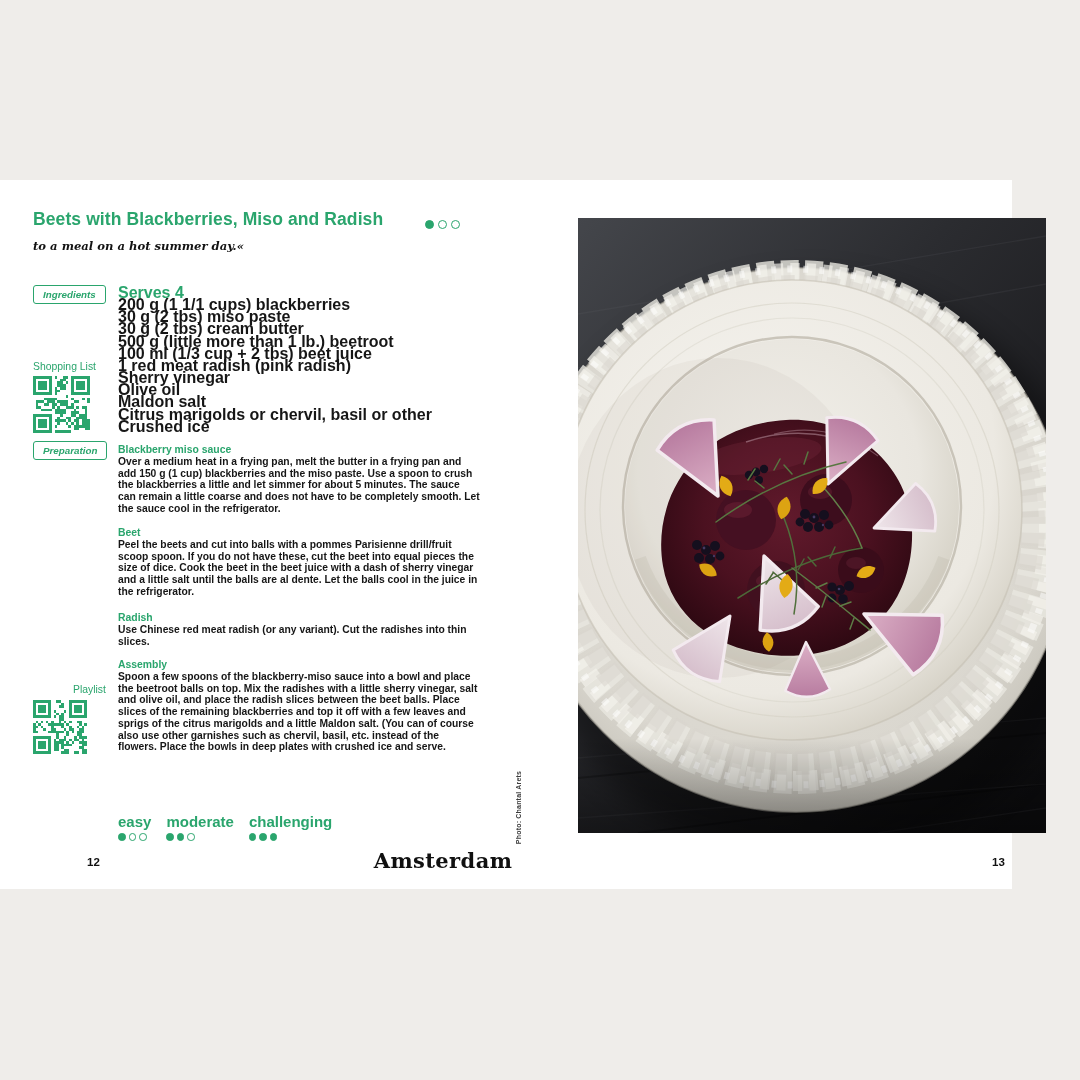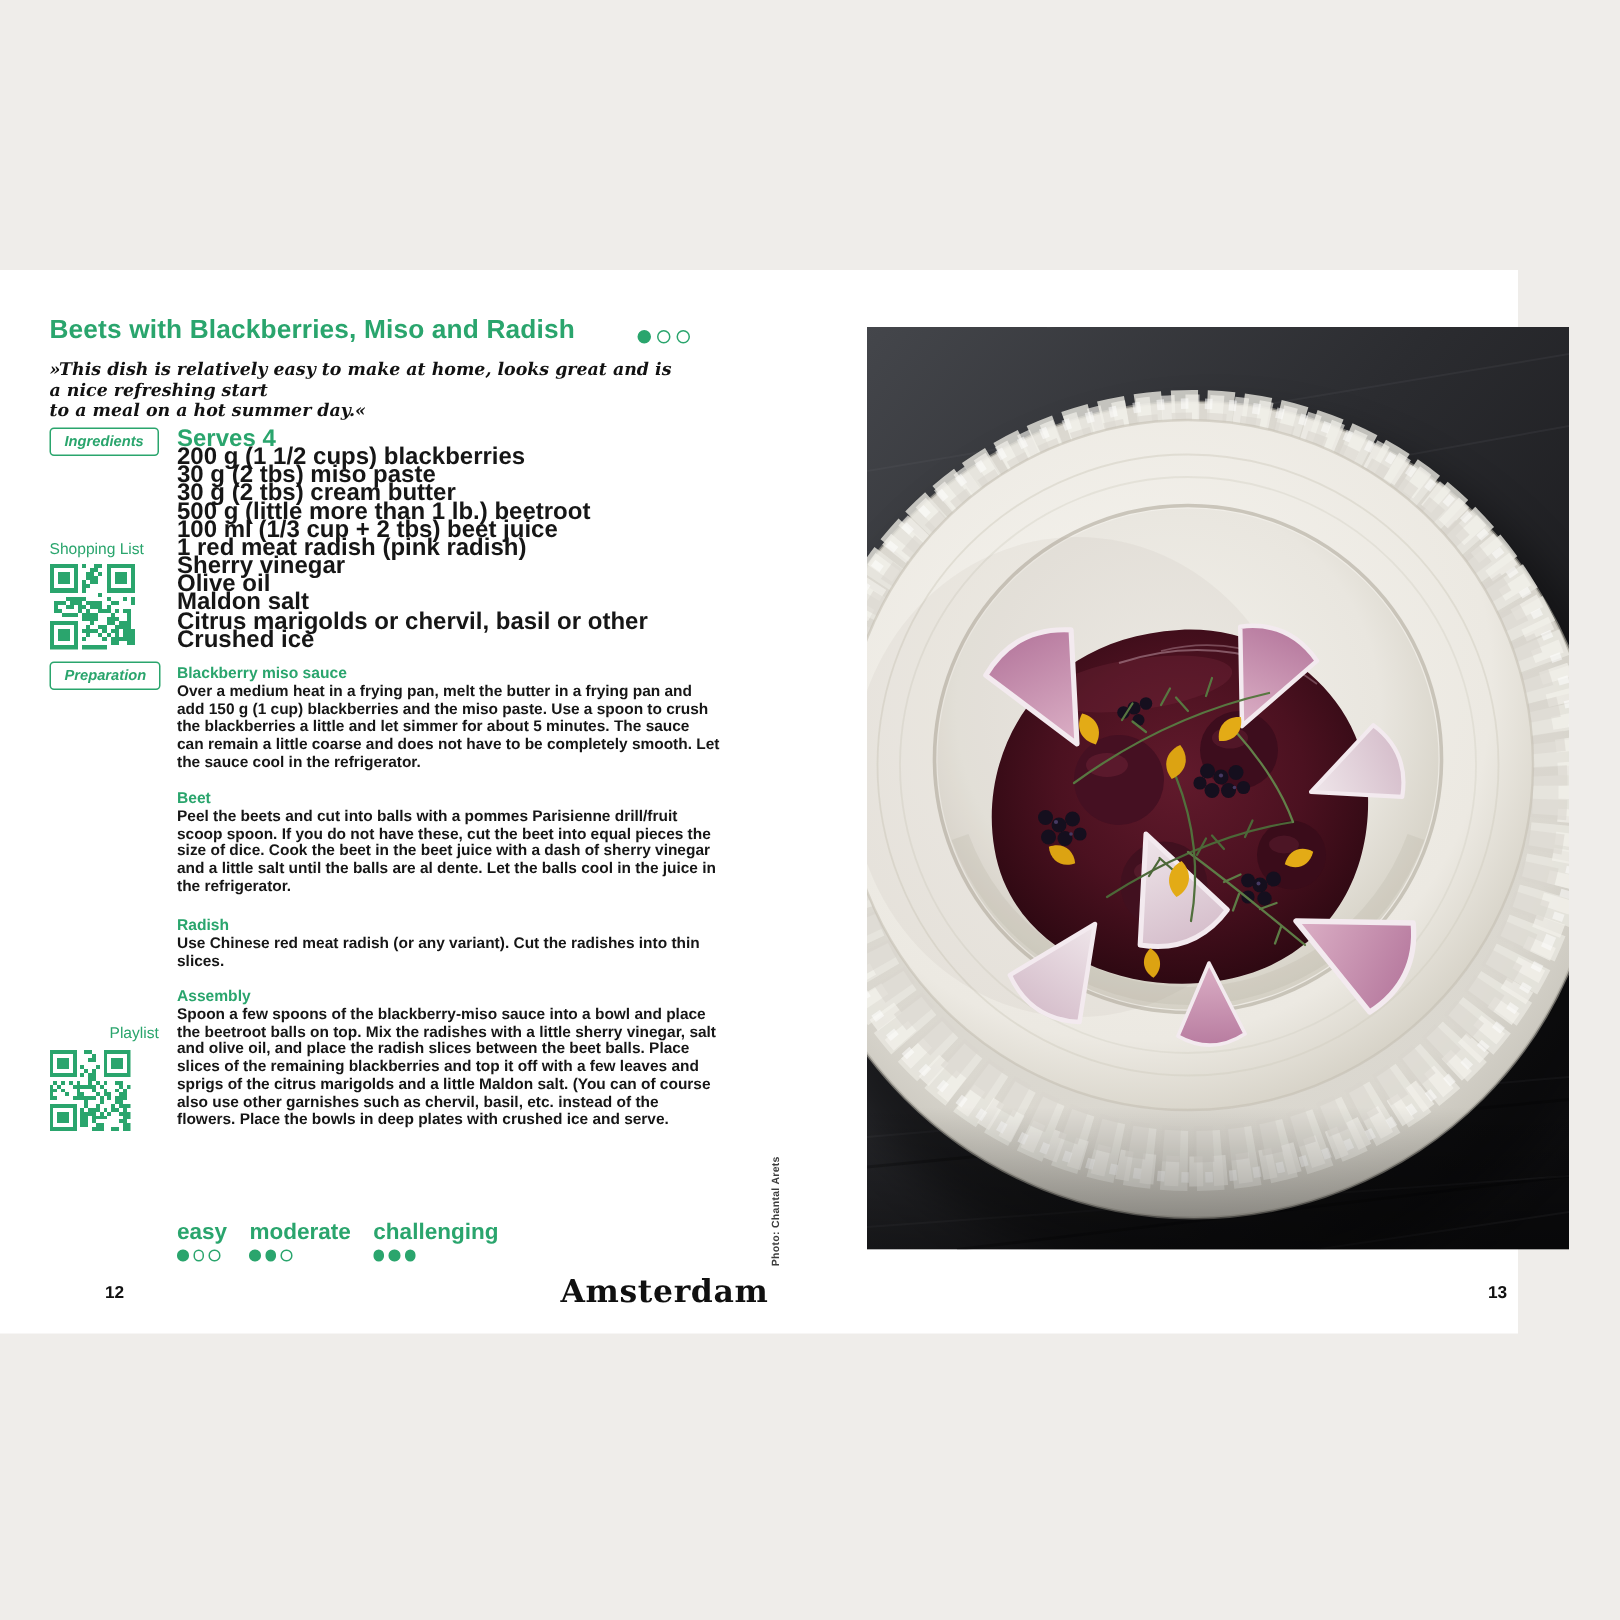--- a/index.html
+++ b/index.html
@@ -38,50 +38,49 @@
   .prep-sec h3{ color:var(--green); font-size:10.4px; font-weight:bold; line-height:12px; }
   .sec-0{ top:264px; } .sec-1{ top:347px; } .sec-2{ top:432px; } .sec-3{ top:479px; }
 
   .legend{ position:absolute; left:118px; top:633px; display:flex; gap:15px; }
   .leg-item{ display:flex; flex-direction:column; gap:3px; }
   .leg-item .leg-label{ color:var(--green); font-size:15px; font-weight:bold; }
   .leg-item .dot{ width:7.5px; height:7.5px; border-width:1.4px; }
   .leg-item .dots{ gap:3px; }
 
   .pagenum{ position:absolute; top:676px; font-size:11.5px; font-weight:bold; color:#111; }
-  .pn-left{ left:70px; } .pn-right{ left:992px; }
+  .pn-left{ left:87px; } .pn-right{ left:992px; }
   .book-title{ position:absolute; left:443px; top:668px; transform:translateX(-50%); font-family:"DejaVu Serif", serif; font-weight:bold; font-size:21px; letter-spacing:.4px; color:#101010; }
 
   
   .photo{ position:absolute; left:578px; top:38px; width:468px; height:615px; }
   .photo svg{ display:block; width:100%; height:100%; }
   .credit{ position:absolute; left:478px; top:624px; width:80px; text-align:center; transform:rotate(-90deg); font-size:7px; font-weight:bold; color:#3c3c3c; letter-spacing:.2px; }
 </style>
 </head>
 <body>
 
 <div class="spread">
 
   <h1 class="title">Beets with Blackberries, Miso and Radish</h1>
   <div class="title-dots dots">
       <span class="dot filled"></span>
       <span class="dot"></span>
       <span class="dot"></span>
     </div>
 
   <p class="quote">
-    <span>»This dish is relatively easy to make at home, looks great and is a nice refreshing start</span>
     <span>to a meal on a hot summer day.«</span>
   </p>
 
   <div class="label-box box-ingredients">Ingredients</div>
 
   <div class="ing-list">
     <div class="serves">Serves 4</div>
-    <div>200 g (1 1/2 cups) blackberries</div>
+    <div>200 g (1 1/1 cups) blackberries</div>
     <div>30 g (2 tbs) miso paste</div>
     <div>30 g (2 tbs) cream butter</div>
     <div>500 g (little more than 1 lb.) beetroot</div>
     <div>100 ml (1/3 cup + 2 tbs) beet juice</div>
     <div>1 red meat radish (pink radish)</div>
     <div>Sherry vinegar</div>
     <div>Olive oil</div>
     <div>Maldon salt</div>
     <div>Citrus marigolds or chervil, basil or other</div>
     <div>Crushed ice</div>

